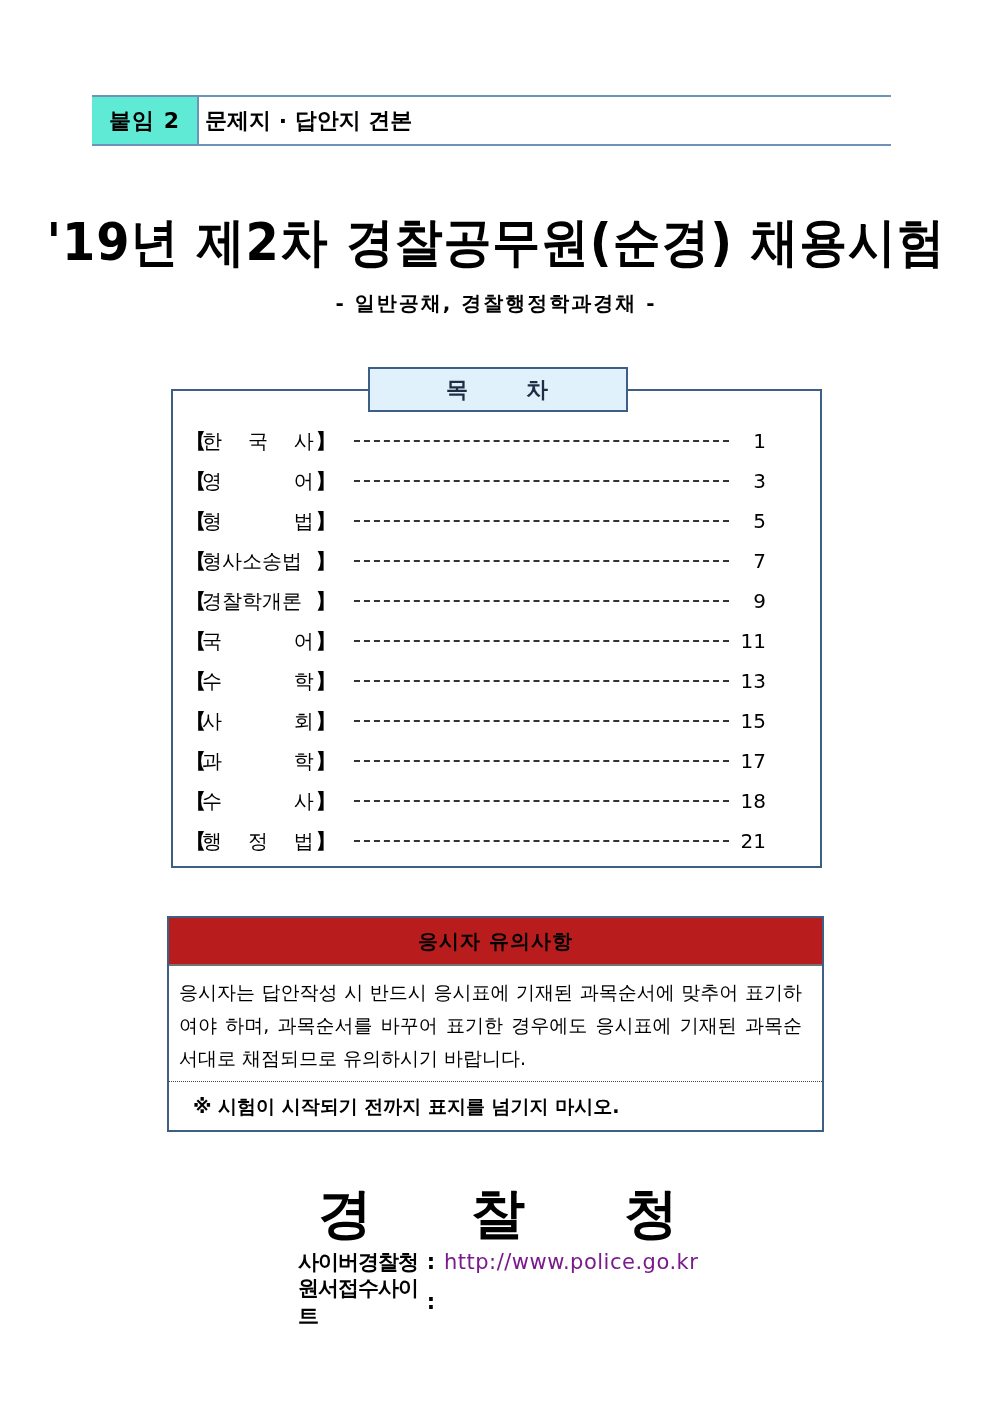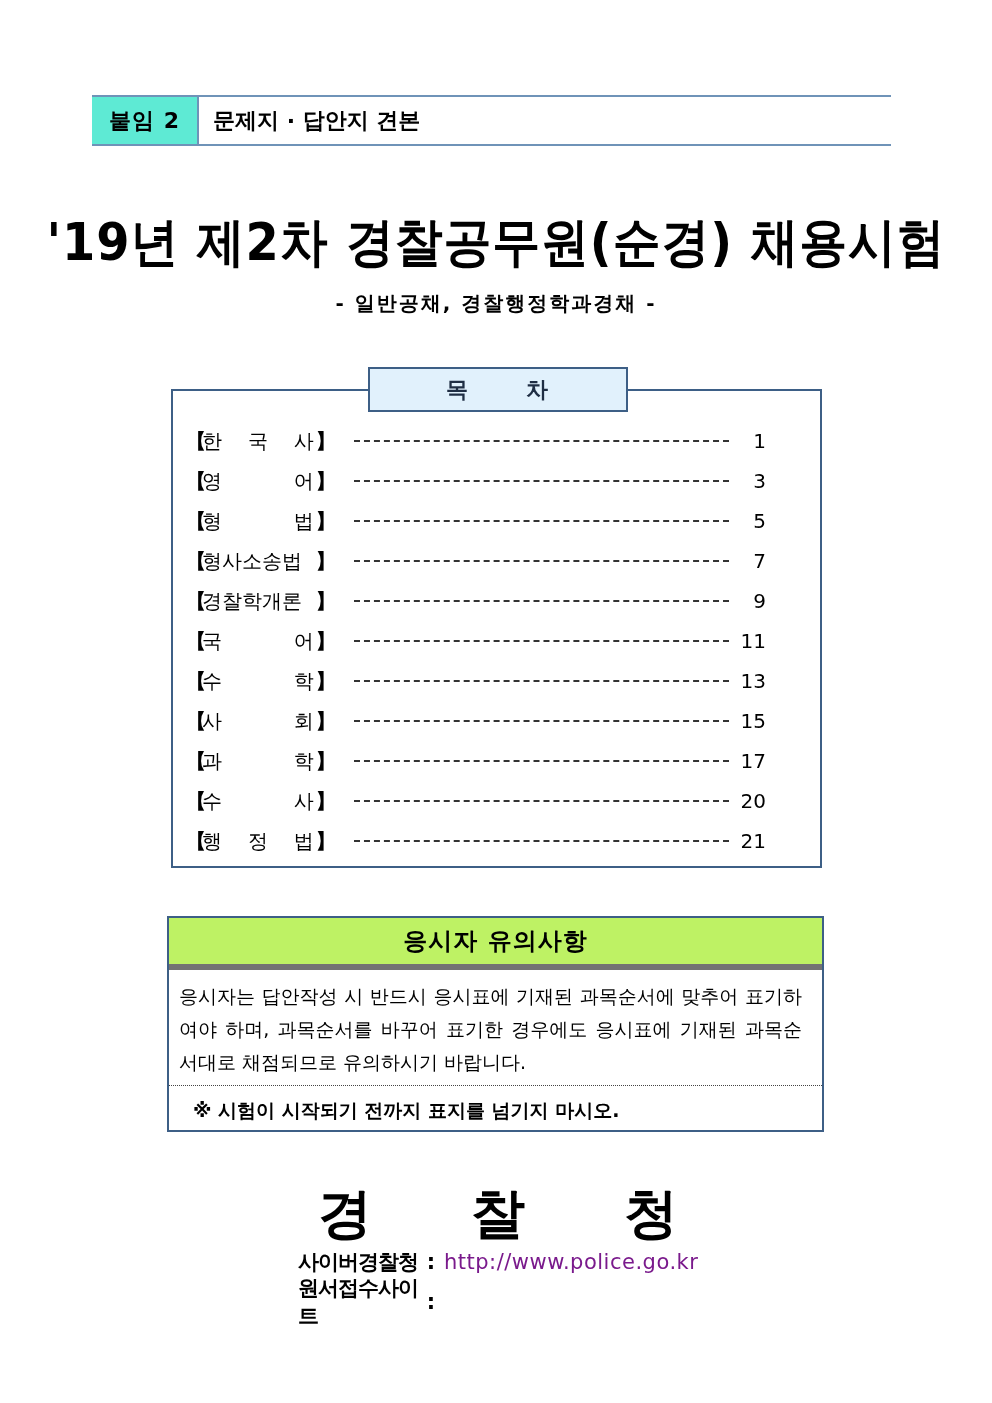--- a/index.html
+++ b/index.html
@@ -12,21 +12,21 @@
       position: absolute; left: 92px; top: 95px; width: 799px; height: 51px;
       border-top: 2px solid #6f93b8; border-bottom: 2px solid #6f93b8;
       display: flex; align-items: stretch; box-sizing: border-box;
     }
     .attach-label {
       width: 105px; background: #5eead4; border-right: 2px solid #6f93b8;
       display: flex; align-items: center; justify-content: center;
       font-weight: bold; font-size: 22px; letter-spacing: 1px;
     }
     .attach-title {
-      padding-left: 14px; display: flex; align-items: center;
+      padding-left: 6px; display: flex; align-items: center;
       font-size: 22px; font-weight: bold; letter-spacing: 0px;
     }
     
     .main-title {
       position: absolute; left: 0; top: 208px; width: 992px; text-align: center;
       font-size: 52px; font-weight: bold; letter-spacing: 1px;
       transform: scaleX(0.92); transform-origin: center;
     }
     .subtitle {
       position: absolute; left: 0; top: 290px; width: 992px; text-align: center;
@@ -60,23 +60,23 @@
       width: 382px; margin-left: 24px; margin-right: 8px;
       border-bottom: 2px dashed #333; height: 0; align-self: center;
     }
     .toc-page { width: 30px; text-align: right; font-size: 20px; }
     
     .notice-box {
       position: absolute; left: 167px; top: 916px; width: 657px; height: 216px;
       border: 2px solid #3d5f86; box-sizing: border-box;
     }
     .notice-head {
-      height: 46px; background: #bef264; border-bottom: 6px solid #737373;
+      height: 46px; background: #b91c1c; border-bottom: 2px solid #737373;
       display: flex; align-items: center; justify-content: center;
-      font-size: 24px; font-weight: bold; letter-spacing: 1px;
+      font-size: 20px; font-weight: bold; letter-spacing: 1px;
     }
     .notice-body {
       padding: 10px 20px 0 10px; font-size: 19px; line-height: 33px;
       text-align: justify; height: 116px; box-sizing: border-box;
       border-bottom: 1px dotted #444;
     }
     .notice-warning {
       height: 50px; display: flex; align-items: center; padding-left: 24px;
       font-size: 19px; font-weight: bold;
     }
@@ -203,21 +203,21 @@
       <span class="toc-page">17</span>
     </li>
     <li class="toc-item">
       <span class="toc-bracket">【</span>
       <span class="toc-name">
         <span>수</span>
         <span>사</span>
       </span>
       <span class="toc-bracket">】</span>
       <span class="toc-dots"></span>
-      <span class="toc-page">20</span>
+      <span class="toc-page">18</span>
     </li>
     <li class="toc-item">
       <span class="toc-bracket">【</span>
       <span class="toc-name">
         <span>행</span>
         <span>정</span>
         <span>법</span>
       </span>
       <span class="toc-bracket">】</span>
       <span class="toc-dots"></span>

